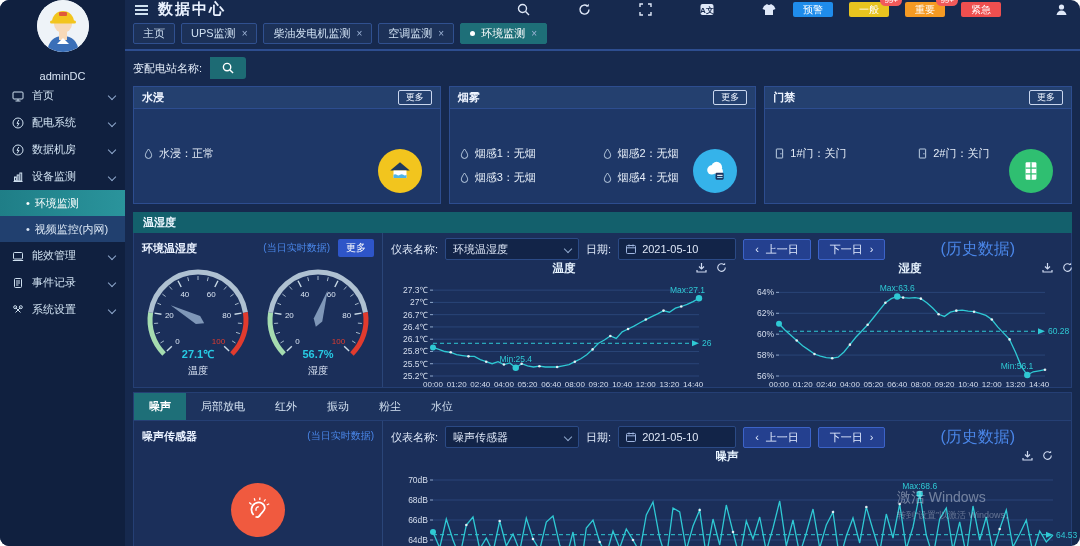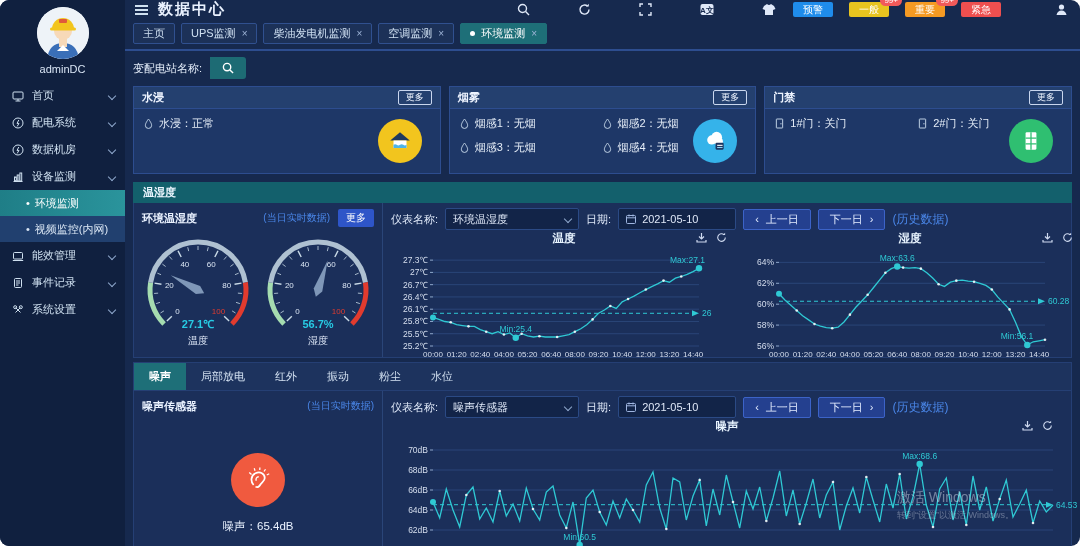--- a/index.html
+++ b/index.html
@@ -1,20 +1,20 @@
 <!DOCTYPE html>
 <html><head>
 <meta charset="utf-8">
 <style>
   html,body{margin:0;padding:0;background:#fff;}
   .app{width:1080px;height:546px;background:#16294e;border-radius:9px;overflow:hidden;
        display:flex;position:relative;color:#dfe8f8;font-family:"Liberation Sans",sans-serif;font-size:11px;}
   
   .sidebar{width:125px;background:#10203f;flex-shrink:0;display:flex;flex-direction:column;}
-  .user-box{height:82px;display:flex;flex-direction:column;align-items:center;justify-content:center;gap:4px;}
+  .user-box{height:82px;display:flex;flex-direction:column;align-items:center;justify-content:space-between;gap:4px;}
   .avatar{width:52px;height:52px;border-radius:50%;background:#eef3f8;overflow:hidden;}
   .user-name{color:#d8e4f4;font-size:11px;}
   .menu{flex:1;}
   .menu-item{height:27px;display:flex;align-items:center;padding:0 10px 0 12px;gap:8px;color:#cfe0f0;cursor:pointer;}
   .menu-item.parent-active{background:#1d3a68;}
   .chev{width:5px;height:5px;border-right:1px solid #8fa8cc;border-bottom:1px solid #8fa8cc;margin-left:auto;}
   .chev.down{transform:rotate(45deg);}
   .chev.up{transform:rotate(-135deg);}
   .submenu{background:#21406f;}
   .sub-item{height:26px;display:flex;align-items:center;padding-left:26px;gap:5px;color:#dce8f6;cursor:pointer;}
@@ -37,42 +37,42 @@
   .search-row{display:flex;align-items:center;padding:6px 8px 5px;gap:0;}
   .search-row .lbl{margin-right:8px;color:#e4edfa;}
   .search-input{width:168px;height:20px;background:#0f2043;border:1px solid #2c4a85;color:#eaf1fd;padding:0 8px;font-size:11px;font-family:"Liberation Sans",sans-serif;outline:none;}
   .search-btn{height:22px;width:36px;background:#1d6b74;display:flex;align-items:center;justify-content:center;border-radius:0 3px 3px 0;cursor:pointer;border:none;}
   
   .cards-row{display:flex;gap:8px;padding:2px 8px 4px;}
   .card{flex:1;background:#1e3767;border:1px solid #2d4d8f;}
   .card-hd{height:21px;background:#24406f;display:flex;align-items:center;justify-content:space-between;padding:0 8px;border-bottom:1px solid #2d4d8f;}
   .card-hd .t{font-weight:bold;color:#eef4ff;}
   .more-btn{border:1px solid #c9d6ee;border-radius:2px;font-size:9px;padding:0 7px;line-height:13px;color:#eef4ff;background:transparent;cursor:pointer;}
-  .card-body{position:relative;height:50px;padding:7px 10px;display:grid;grid-template-columns:1fr 1fr;align-content:start;row-gap:9px;}
+  .card-body{position:relative;height:50px;padding:7px 10px;display:grid;grid-template-columns:1fr 1fr;align-content:start;row-gap:9px;margin-top:30px;}
   .item{display:flex;gap:6px;align-items:center;color:#e6eef8;}
   .big-icon{position:absolute;right:18px;top:50%;transform:translateY(-50%);width:44px;height:44px;border-radius:50%;display:flex;align-items:center;justify-content:center;}
   
   .panel{margin:4px 8px 0;}
   .panel-hd{height:21px;background:#13606c;display:flex;align-items:center;padding:0 10px;font-weight:bold;color:#ecf6ff;}
   .panel-body{display:flex;background:#1b2f5a;border:1px solid #253f74;border-top:none;}
   .env-body{height:154px;}
   .noise-body{height:178px;border-top:1px solid #253f74;}
   .left-col{width:232px;border-right:1px solid #2a4578;padding:5px 8px 0;position:relative;flex-shrink:0;}
   .col-hd{display:flex;align-items:center;gap:8px;height:20px;}
   .col-hd .t{font-weight:bold;color:#eaf2ff;}
   .realtime{color:#4a86e8;font-size:10px;margin-left:auto;}
   .blue-btn{background:#2e55c8;color:#fff;border-radius:2px;font-size:10px;padding:2px 8px;border:none;cursor:pointer;}
   .gauges{display:flex;justify-content:space-between;margin-top:4px;}
   .right-col{flex:1;display:flex;flex-direction:column;padding:5px 8px 0;min-width:0;}
   .controls{display:flex;align-items:center;gap:7px;height:22px;}
   .select-box{width:118px;height:20px;background:#122448;border:1px solid #2b4a85;display:flex;align-items:center;padding:0 7px;border-radius:2px;cursor:pointer;}
   .chev-sm{width:5px;height:5px;border-right:1px solid #8fa8cc;border-bottom:1px solid #8fa8cc;transform:rotate(45deg);margin-left:auto;}
   .date-box{width:102px;height:20px;background:#122448;border:1px solid #2b4a85;display:flex;align-items:center;gap:6px;padding:0 7px;border-radius:2px;cursor:pointer;}
   .nav-btn{height:21px;padding:0 11px;background:#24408f;border:1px solid #3c63c8;border-radius:2px;color:#e4ecff;display:flex;align-items:center;gap:7px;font-size:11px;cursor:pointer;}
-  .history{color:#4a86e8;font-size:12px;}
+  .history{color:#4a86e8;font-size:16px;margin-left:48px;}
   .charts{display:flex;flex:1;}
   .chart-box{flex:1;position:relative;padding-top:1px;}
   .chart-title{text-align:center;font-weight:bold;color:#e8f4ff;font-size:11.5px;height:16px;}
   .chart-icons{position:absolute;top:2px;right:10px;display:flex;gap:9px;z-index:2;}
   .noise-reading{position:absolute;left:0;right:0;top:128px;text-align:center;color:#eaf2ff;font-size:11.5px;}
   .ear-wrap{position:absolute;left:50%;top:62px;transform:translateX(-50%);width:54px;height:54px;border-radius:50%;display:flex;align-items:center;justify-content:center;}
   
   .ntabs{display:flex;background:#1d335e;border:1px solid #253f74;border-bottom:none;}
   .ntab{padding:6px 15px;color:#d4e2f2;cursor:pointer;}
   .ntab.active{background:#1e6f78;color:#fff;font-weight:bold;}

